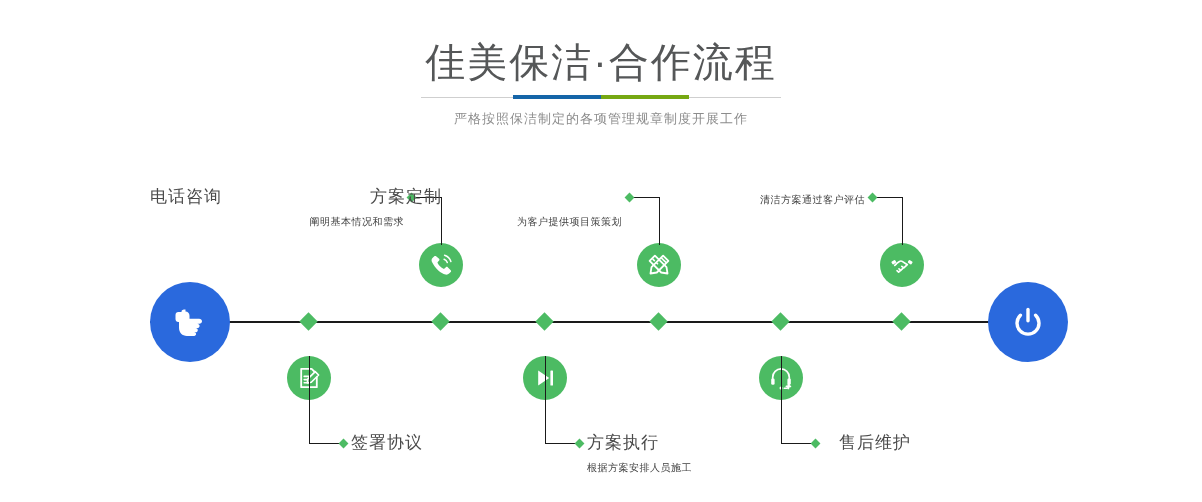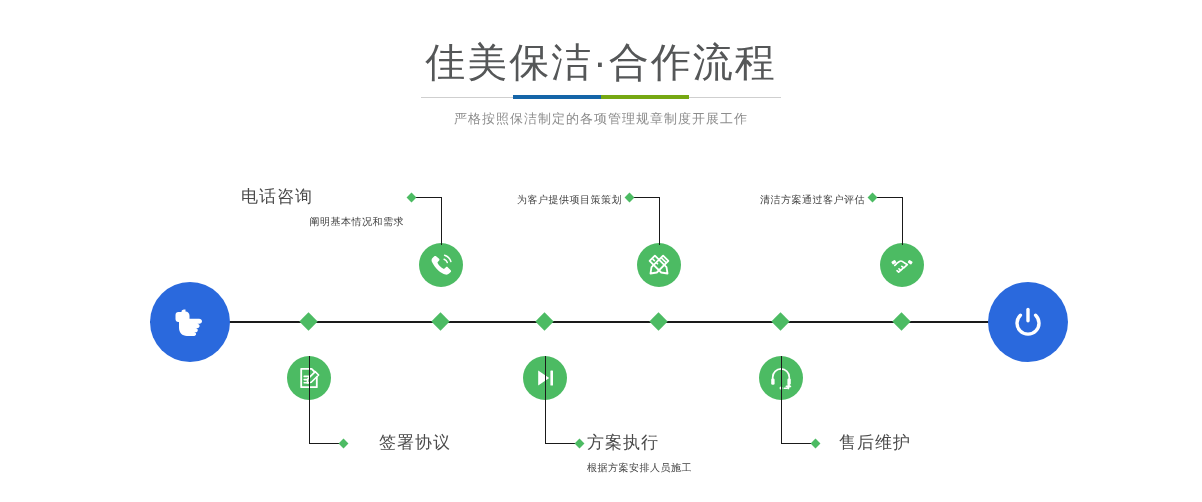--- a/index.html
+++ b/index.html
@@ -50,21 +50,21 @@
   .vline{position:absolute;width:1px;background:#1a1a1a;}
   .hline{position:absolute;height:1px;background:#1a1a1a;}
 
   .smalldot{position:absolute;width:7px;height:7px;background:#4cbb63;
     transform:rotate(45deg);}
 
   
   .lbl{position:absolute;white-space:nowrap;}
   .lbl .t{font-size:17px;line-height:22px;color:#4a4a4a;letter-spacing:1px;}
   .lbl .s{font-size:10px;line-height:22px;color:#404040;letter-spacing:0.5px;margin-top:3px;}
-  .lbl.above .t{text-align:center;}
+  .lbl.above .t{text-align:left;}
   .lbl.above .s{text-align:right;}
   .lbl.below .t{text-align:left;}
   .lbl.below .s{text-align:left;}
 </style>
 </head>
 <body>
 
 <div class="stage">
 
   <div class="header">
@@ -120,39 +120,40 @@
         <path fill="none" stroke="#ffffff" stroke-width="1.8" stroke-linejoin="round" d="M5.2 3.8h10.4l5.2 5.2v13.2H5.2z"></path>
         <path fill="none" stroke="#ffffff" stroke-width="1.6" stroke-linecap="round" d="M8.2 11.4h8M8.2 14.6h8M8.2 17.8h5"></path>
         <path fill="#4cbb63" stroke="#ffffff" stroke-width="1.6" stroke-linejoin="round" d="M19.2 6.6l3.4 3.4-7.3 7.3-4 .6.6-4z"></path>
       </svg>
     </span>
   </div>
   <div class="diamond" style="left:302px;top:315px;"></div>
   <div class="vline" style="left:309px;top:356px;height:87px;"></div>
   <div class="hline" style="left:309px;top:443px;width:33px;"></div>
   <div class="smalldot" style="left:340px;top:440px;"></div>
-  <div class="lbl below" style="left:351px;top:432px;width:260px;margin-left:28px;">
+  <div class="lbl below" style="left:351px;top:432px;width:260px;">
     <div class="t">签署协议</div>
   </div>
 
   <div class="node" style="left:637px;top:243px;">
     <span>
       <svg width="26" height="26" viewBox="0 0 26 26">
         <path fill="none" stroke="#ffffff" stroke-width="1.8" stroke-linejoin="round" d="M17.1 3.6l5.3 5.3-11.6 11.6-6.3 1 1-6.3z"></path>
         <path fill="none" stroke="#ffffff" stroke-width="1.5" d="M15.1 5.6l5.3 5.3"></path>
         <path fill="none" stroke="#ffffff" stroke-width="1.8" stroke-linejoin="round" d="M8.9 3.6l-5.3 5.3 11.6 11.6 6.3 1-1-6.3z"></path>
         <path fill="none" stroke="#ffffff" stroke-width="1.5" d="M6.6 6.9l2.2 2.2M9.8 10.1l2.2 2.2"></path>
       </svg>
     </span>
   </div>
   <div class="diamond" style="left:652px;top:315px;"></div>
   <div class="vline" style="left:659px;top:197px;height:48px;"></div>
   <div class="hline" style="left:630px;top:197px;width:30px;"></div>
   <div class="smalldot" style="left:626px;top:194px;"></div>
   <div class="lbl above" style="left:370px;top:186px;width:252px;">
+    <div class="t">方案定制</div>
     <div class="s">为客户提供项目策策划</div>
   </div>
 
   <div class="node" style="left:523px;top:356px;">
     <span>
       <svg width="26" height="26" viewBox="0 0 26 26">
         <path fill="#ffffff" d="M6.2 5.4l11 7.6-11 7.6z"></path>
         <rect fill="#ffffff" x="18.4" y="5.4" width="2.6" height="15.2" rx="0.6"></rect>
       </svg>
     </span>

